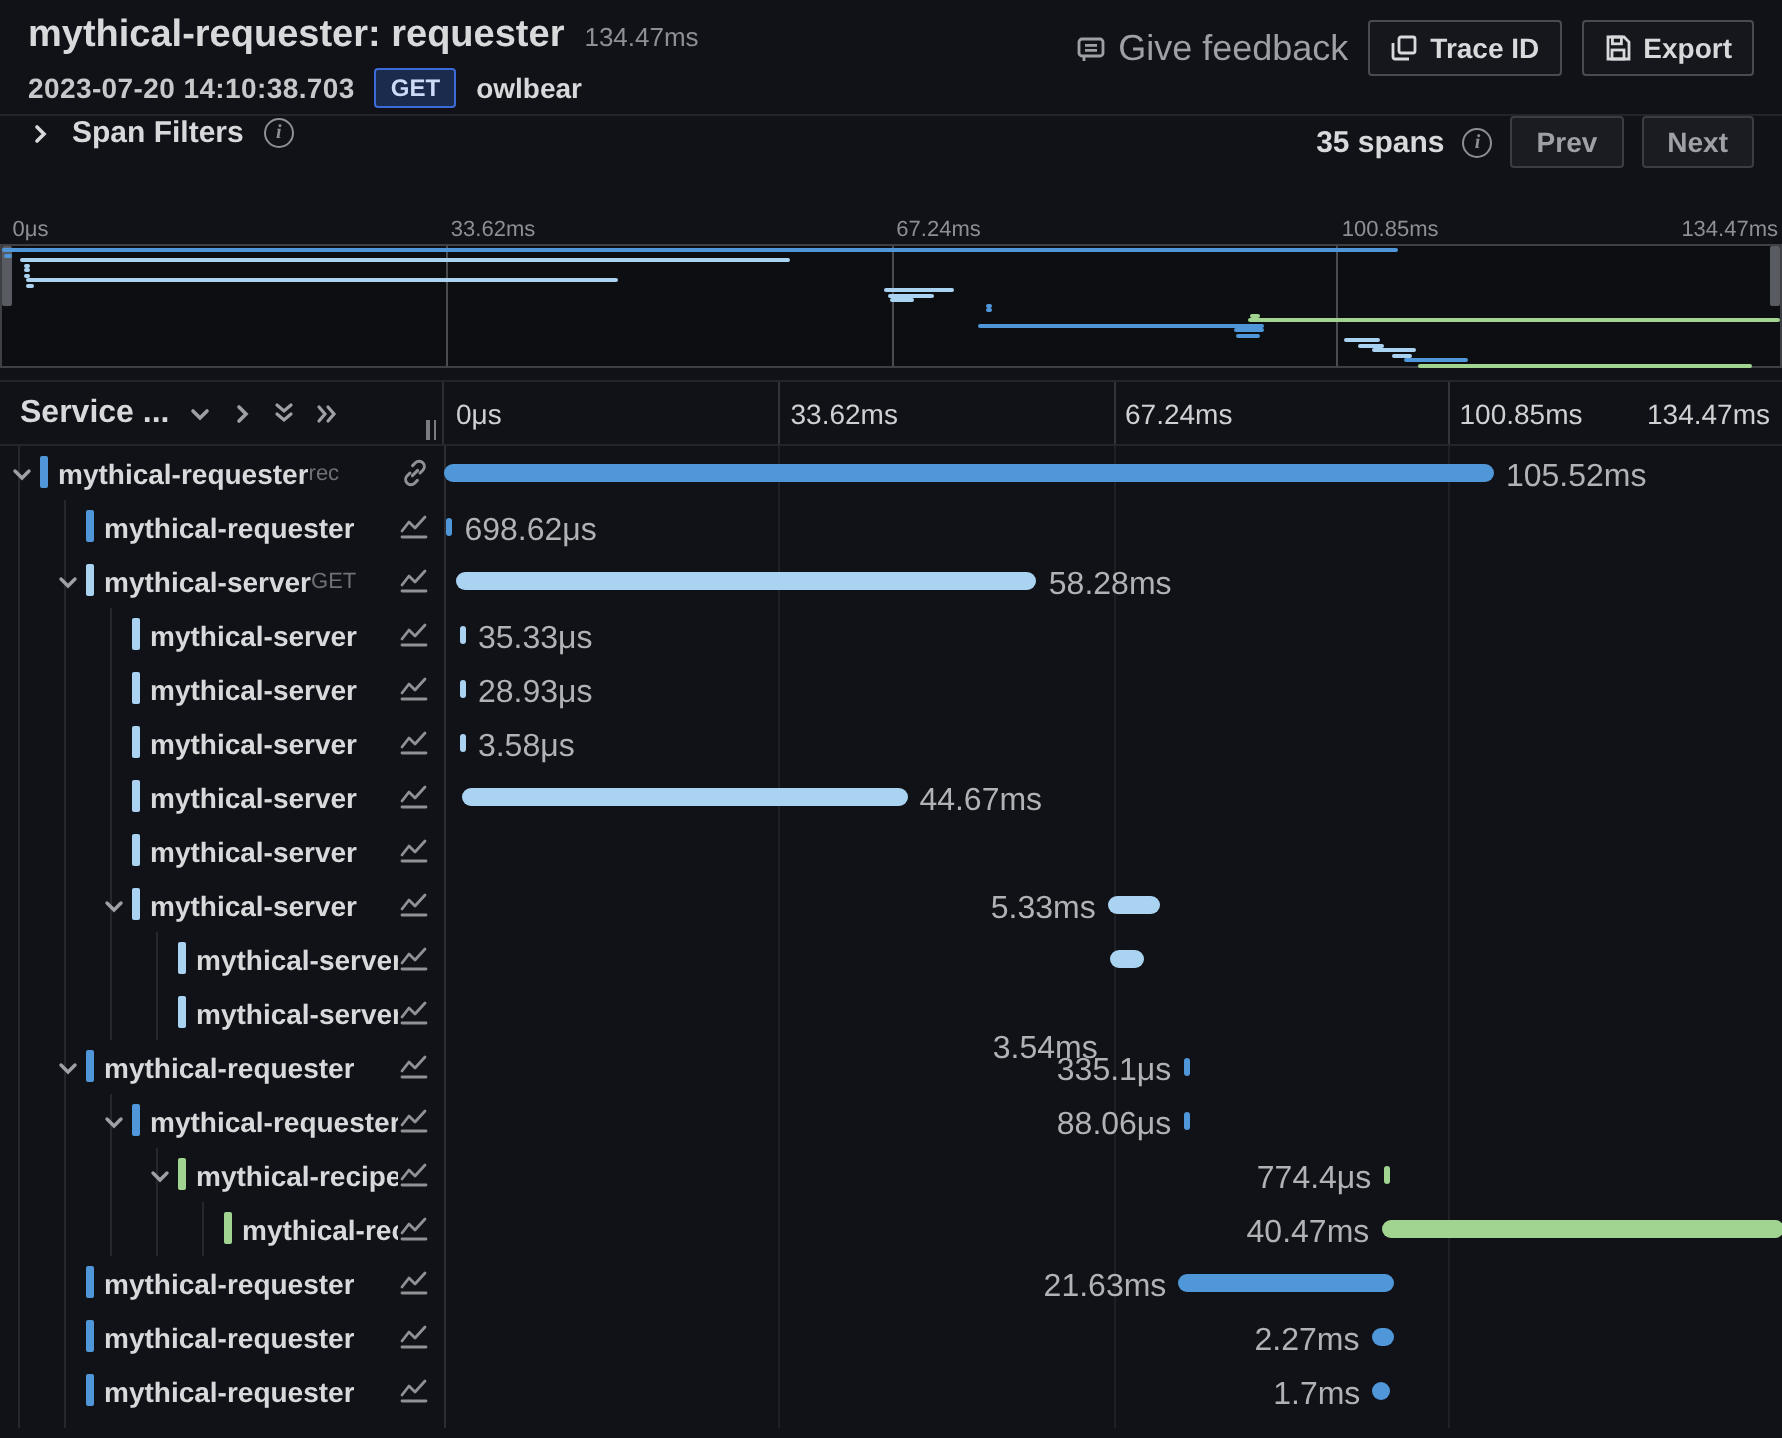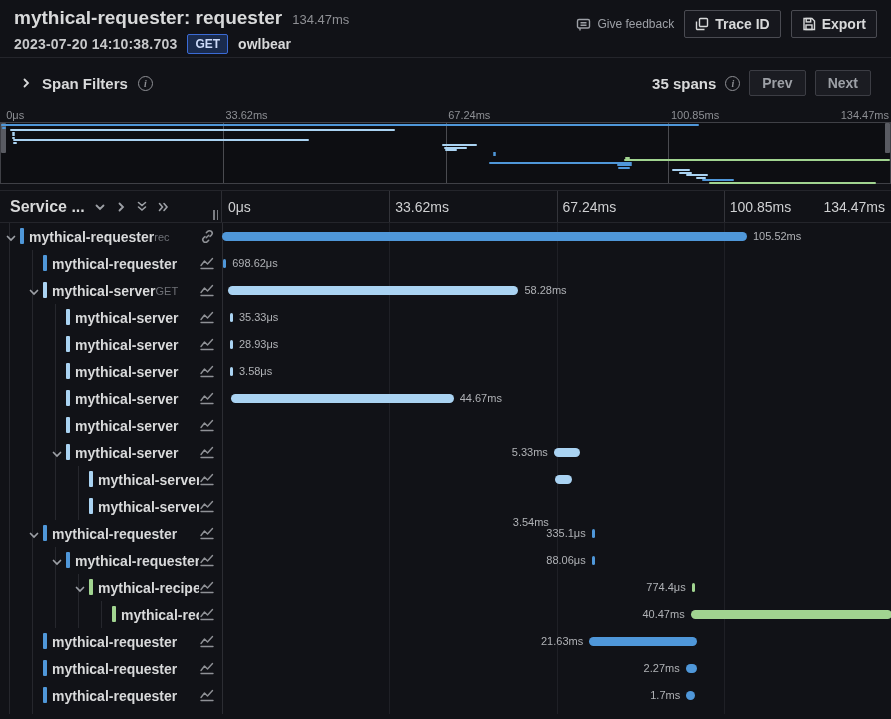--- a/index.html
+++ b/index.html
@@ -12,29 +12,29 @@
   .th-left { display:flex; flex-direction:column; gap:5px; }
   .title-line { display:flex; align-items:baseline; gap:10px; }
   .trace-title { font-size:19px; font-weight:700; color:#d8d9da; }
   .trace-duration { font-size:13px; color:#8e8f94; }
   .sub-line { display:flex; align-items:center; gap:10px; font-size:14px; }
   .timestamp { color:#c7c8ca; font-weight:600; letter-spacing:.2px; }
   .method-badge { background:#1a2b4d; border:1px solid #3b6bd6; color:#cddaf8;
     font-size:12px; font-weight:700; border-radius:2px; padding:2px 7px; line-height:1.2; }
   .resource { font-weight:700; color:#d8d9da; }
   .th-right { display:flex; align-items:center; gap:10px; margin-top:3px; }
-  .ghost-link { display:flex; align-items:center; gap:6px; color:#9da0a6; font-size:12px; cursor:pointer; }
+  .ghost-link { display:flex; align-items:center; gap:6px; color:#9da0a6; font-size:18px; cursor:pointer; }
   .btn { display:flex; align-items:center; gap:6px; font-size:14px; font-weight:600;
     color:#d8d9da; background:#16171d; border:1px solid #4a4b52; border-radius:2px;
     padding:4px 10px; height:28px; cursor:pointer; }
   .icon-svg { display:inline-block; vertical-align:middle; }
 
   
-  .filters-bar { display:flex; justify-content:space-between; align-items:center;
-    padding:0 20px; height:50px; }
+  .filters-bar { display:flex; justify-content:space-between; align-items:flex-start;
+    padding:0 14px; height:50px; }
   .fb-left { display:flex; align-items:center; gap:10px; }
   .fb-title { font-size:15px; font-weight:700; }
   .fb-right { display:flex; align-items:center; gap:9px; }
   .span-count { font-size:15px; font-weight:700; }
   .btn-sm { font-size:14px; font-weight:600; color:#9da0a6; background:#1b1c22;
     border:1px solid #3c3d44; border-radius:2px; padding:4px 12px; cursor:pointer; }
   .info-circ { width:15px; height:15px; border:1.4px solid #8e8f94; border-radius:50%;
     color:#8e8f94; font-size:10px; font-weight:700; display:flex; align-items:center;
     justify-content:center; font-family:"Liberation Serif", serif; font-style:italic; }
 
@@ -70,21 +70,21 @@
   .guide { position:absolute; top:0; bottom:0; width:1px; background:#26272d; }
   .chev { position:absolute; width:12px; height:12px; color:#9da0a6; top:7px; cursor:pointer; }
   .svc-bar { position:absolute; width:4px; height:16px; top:5px; border-radius:1px; }
   .row-name { font-size:14px; font-weight:600; color:#d8d9da; white-space:nowrap;
     overflow:hidden; }
   .row-sec { font-size:11px; color:#6f7177; white-space:nowrap; }
   .row-ico { margin-left:auto; margin-right:7px; color:#8f9196; flex:0 0 auto;
     display:flex; align-items:center; cursor:pointer; }
   .row-right { position:relative; flex:1; }
   .dur-bar { position:absolute; top:9px; height:9px; border-radius:4.5px; }
-  .dur-label { position:absolute; top:7px; font-size:11px; color:#b0b2b6; white-space:nowrap; }
+  .dur-label { position:absolute; top:7px; font-size:16px; color:#b0b2b6; white-space:nowrap; }
   .partial { overflow:hidden; }
 </style>
 </head>
 <body>
 
 <div class="top-header">
   <div class="th-left">
     <div class="title-line">
       <span class="trace-title">mythical-requester: requester</span>
       <span class="trace-duration">134.47ms</span>

